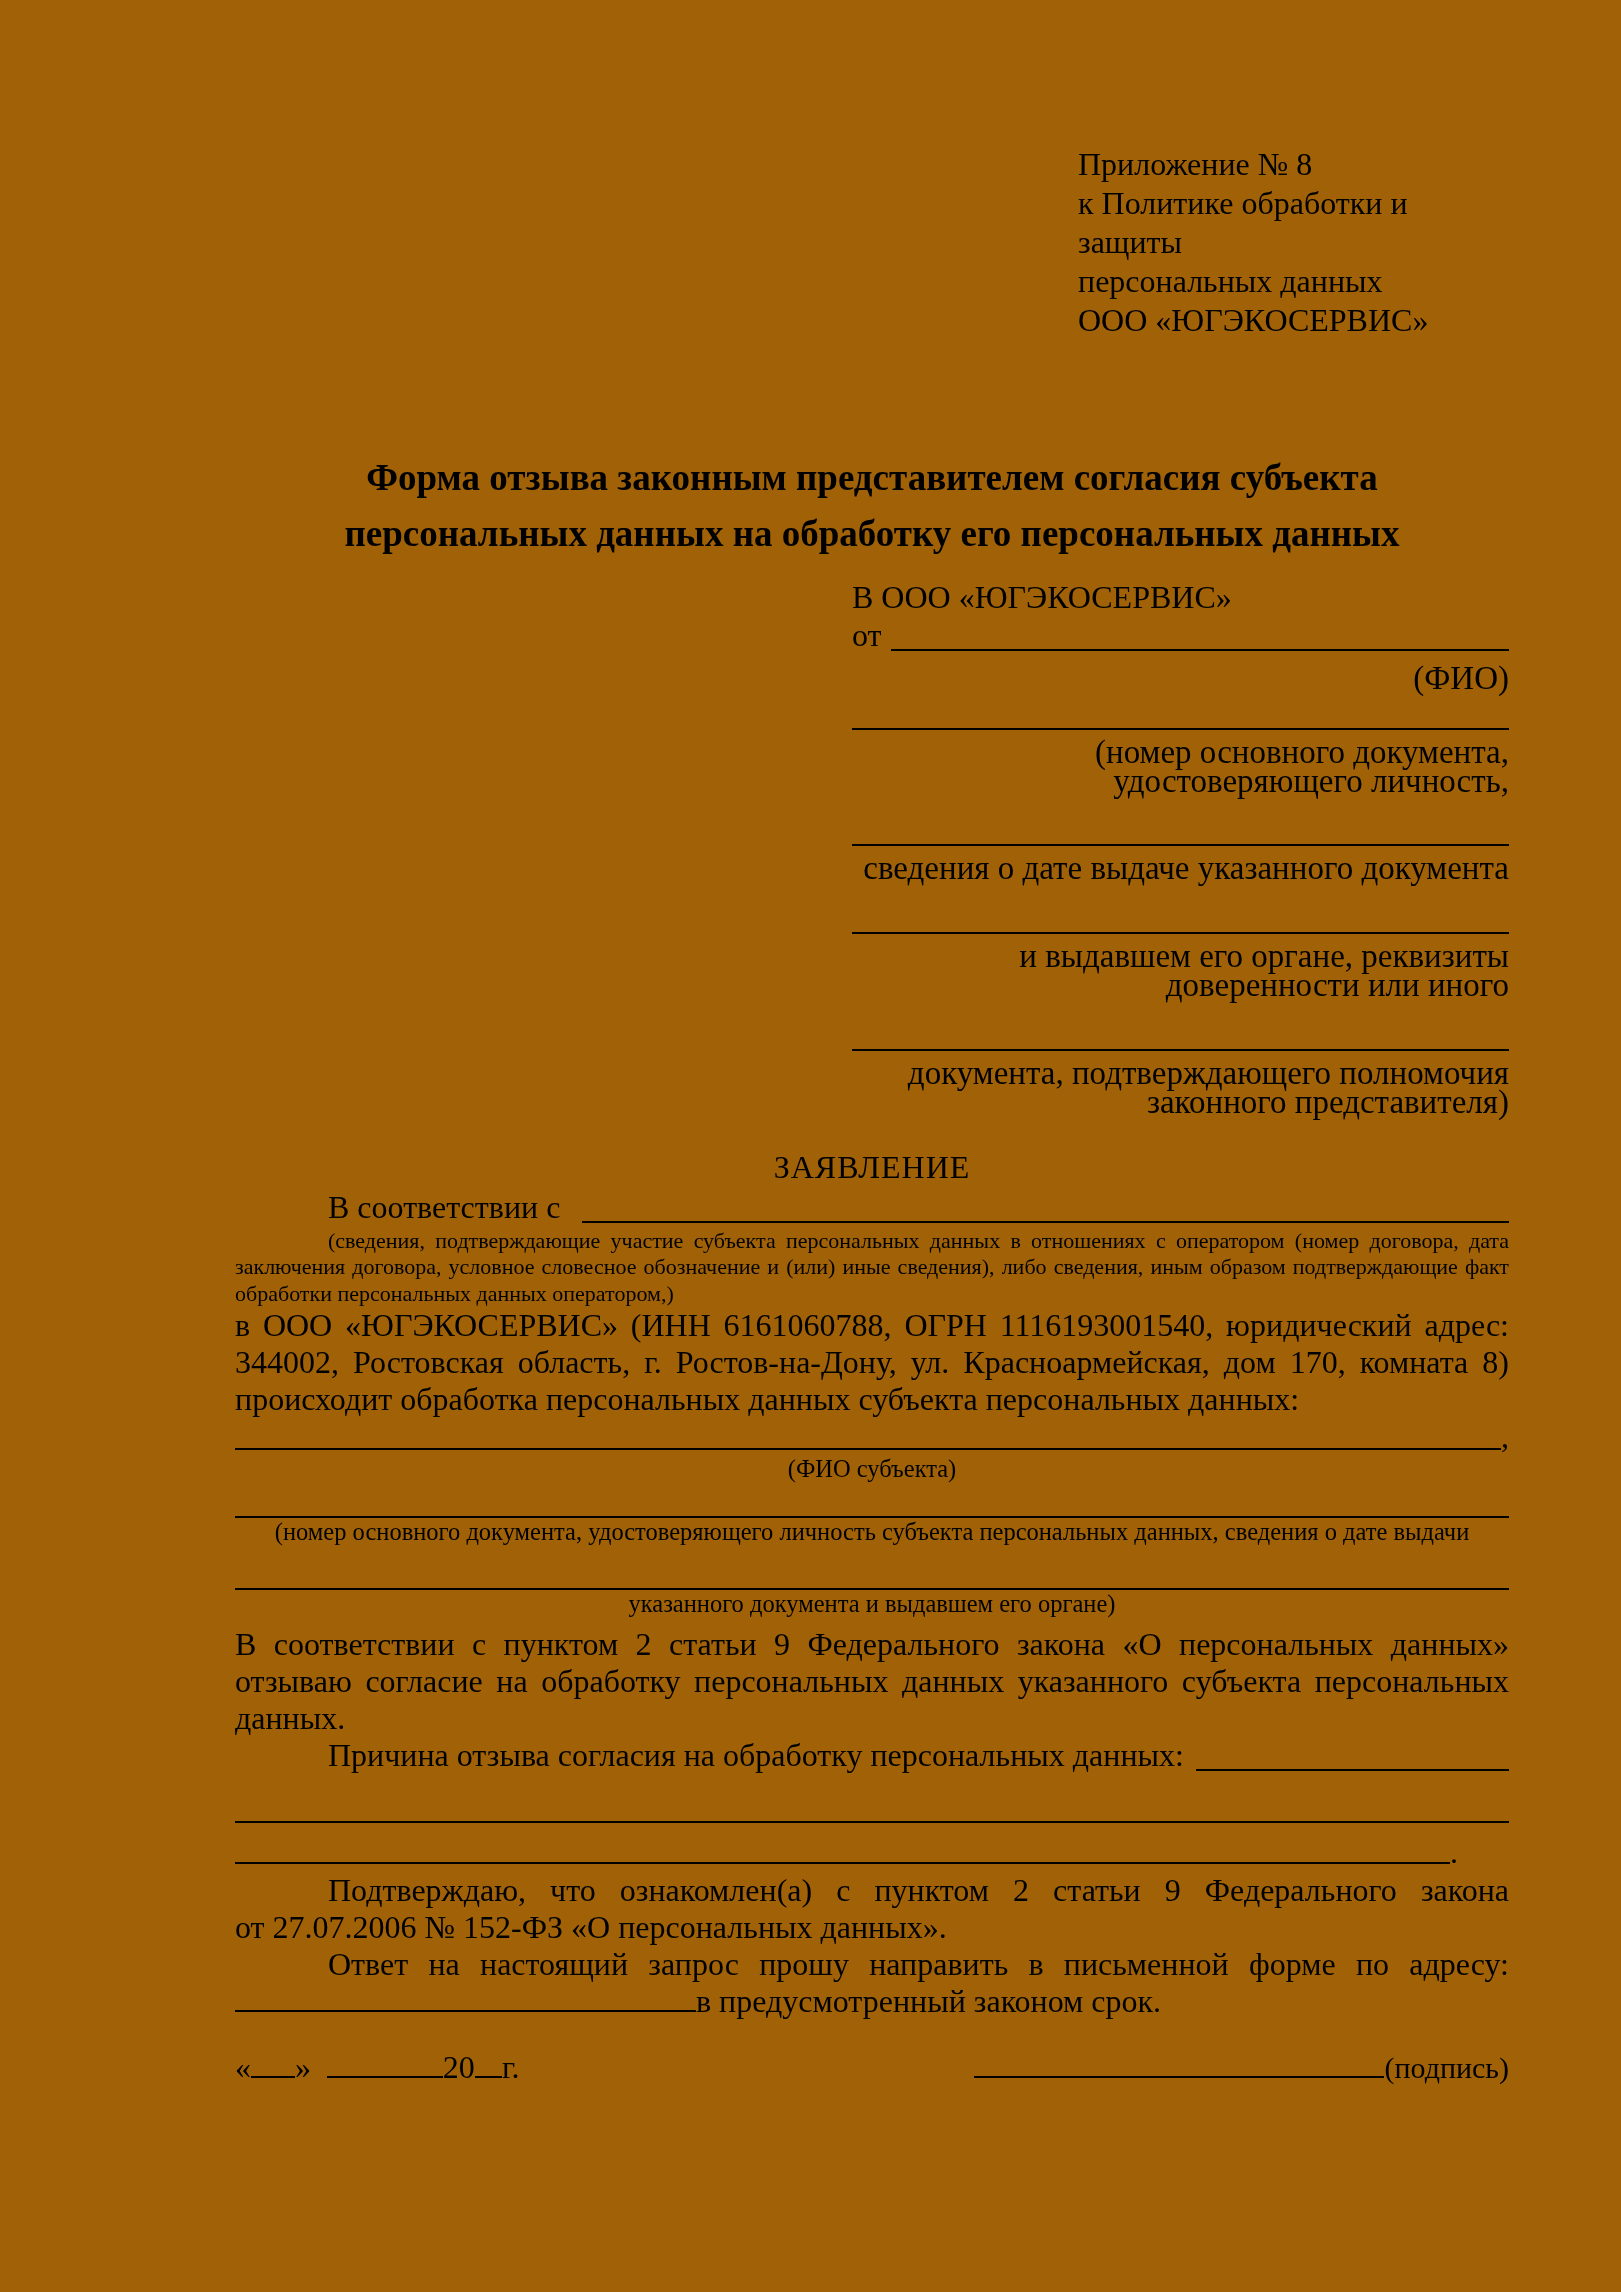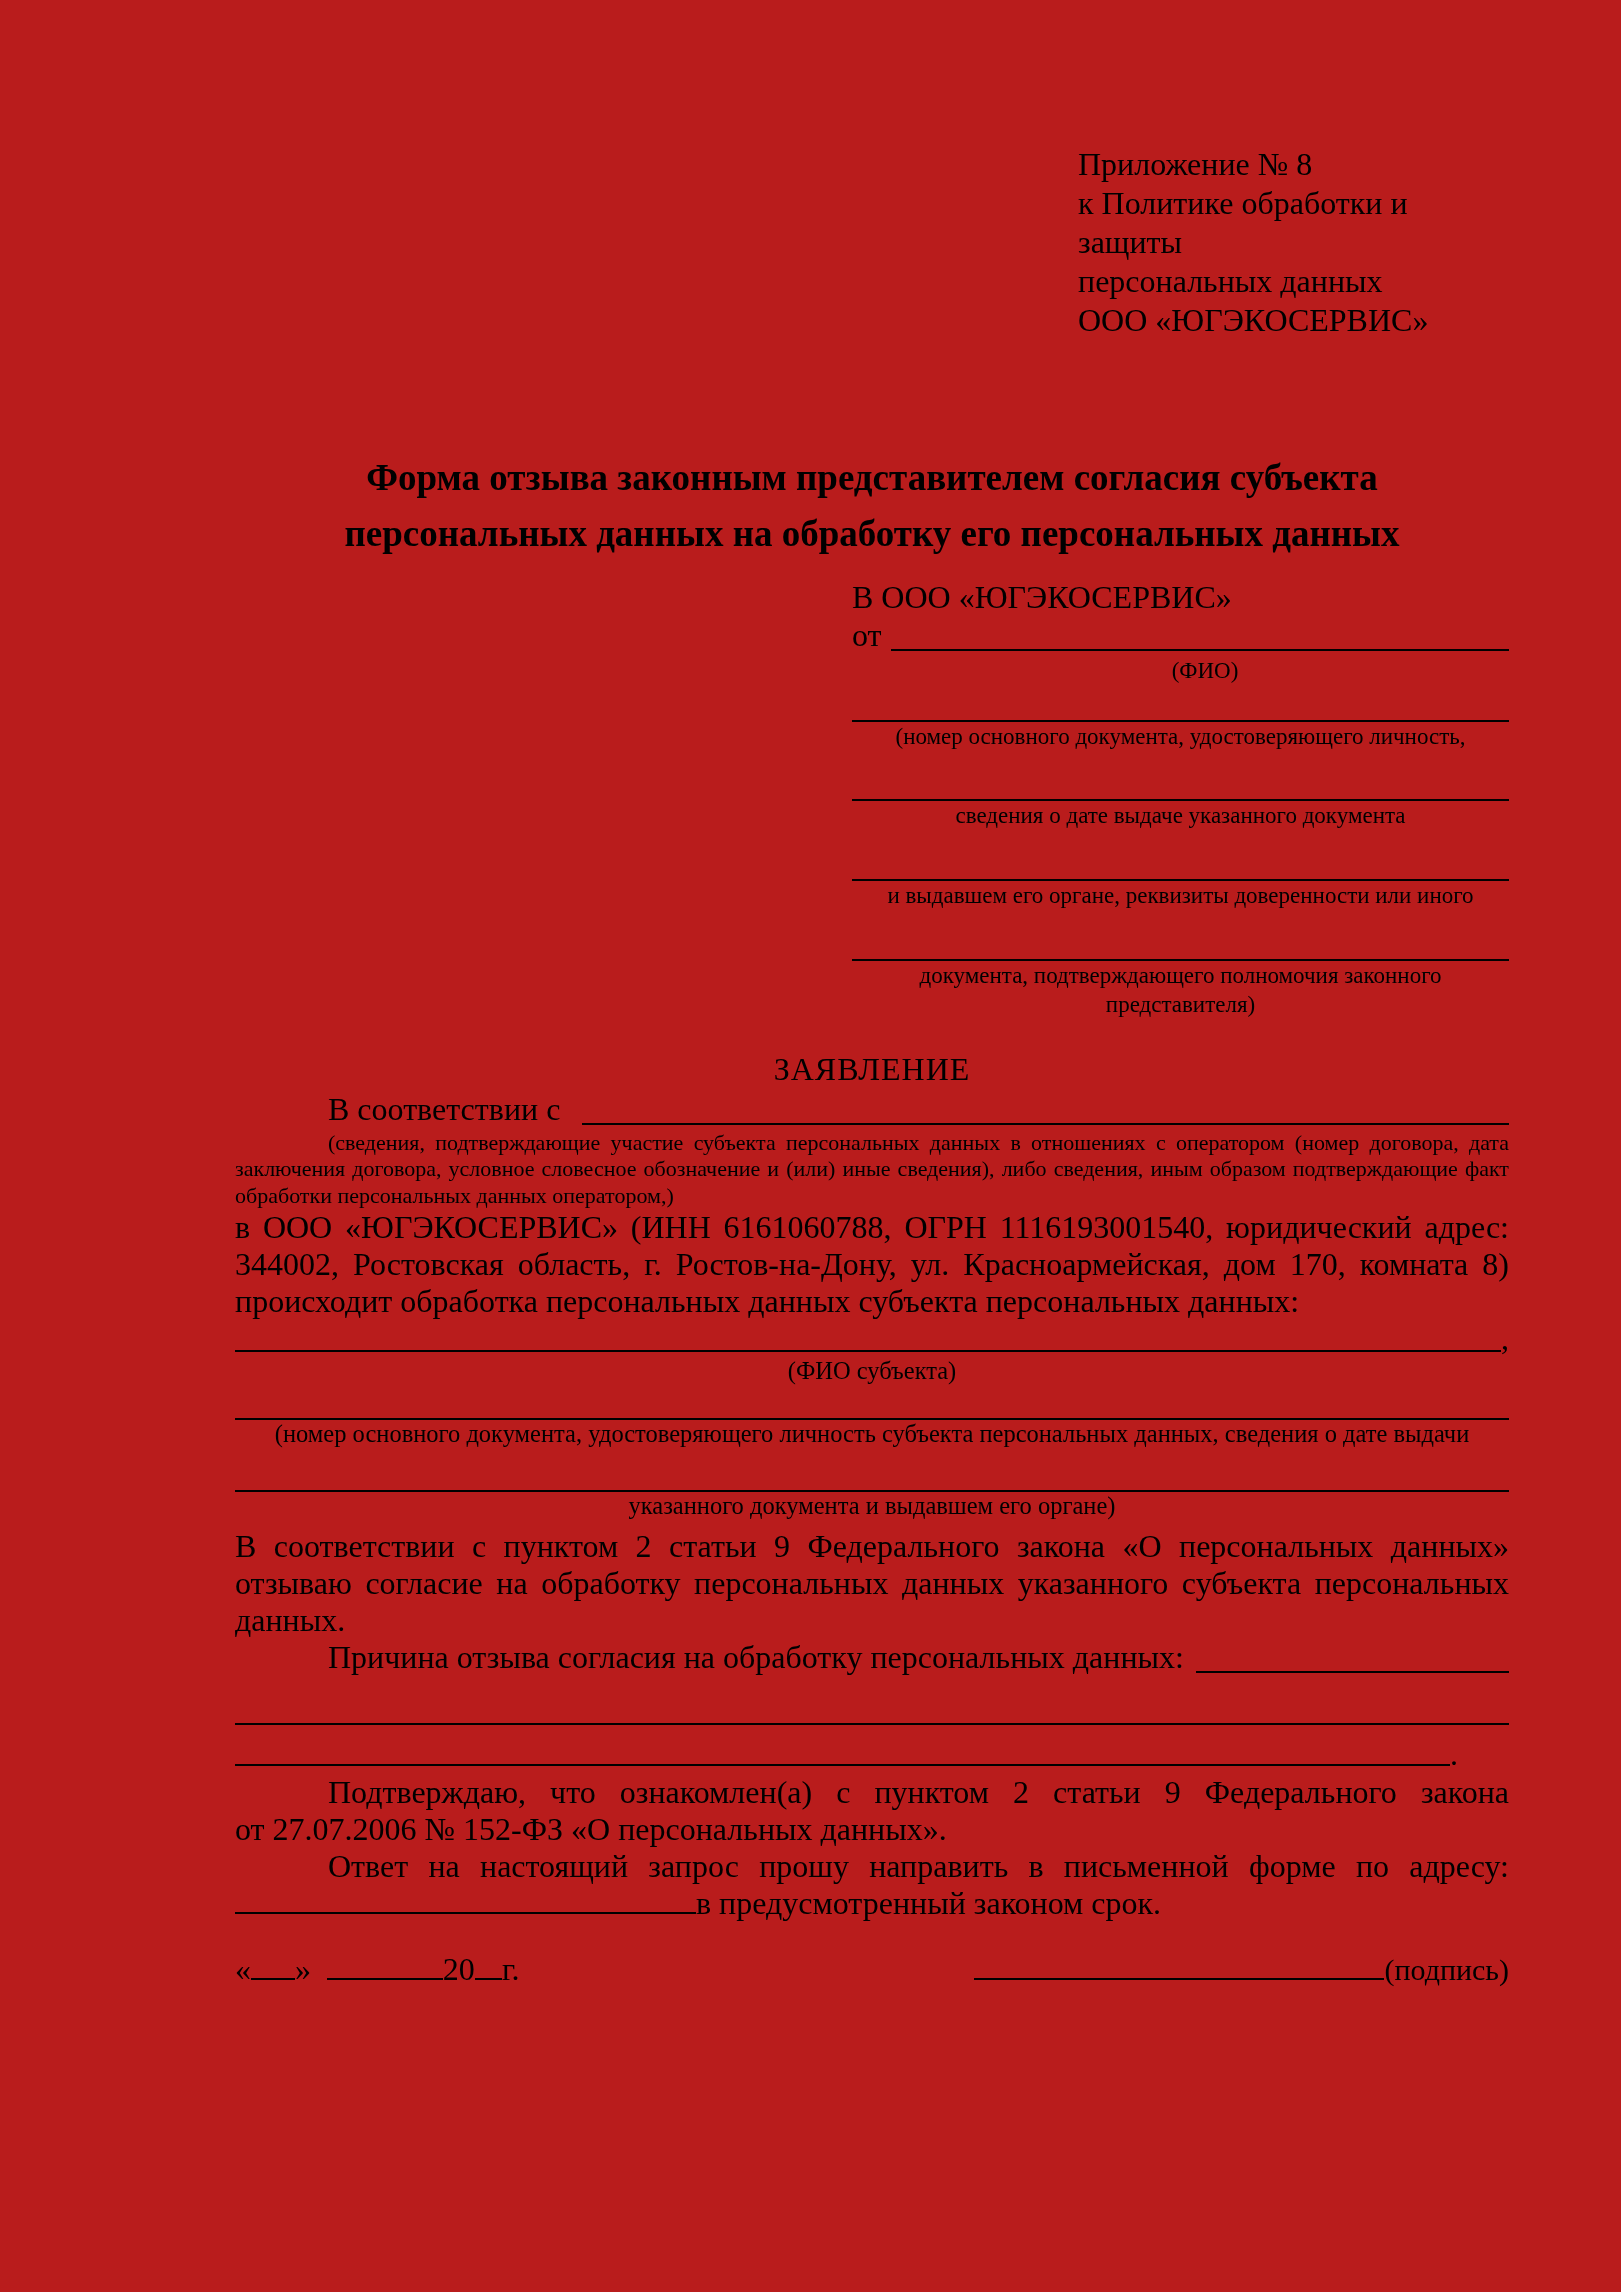--- a/index.html
+++ b/index.html
@@ -1,32 +1,32 @@
 <!DOCTYPE html>
 <html><head>
 <meta charset="utf-8">
 <style>
   html,body { margin:0; padding:0; background:#808080; }
   .page {
-    width:1621px; height:2293px; background:#b91c1c; color:#000;
+    width:1621px; height:2293px; background:#a16207; color:#000;
     font-family:"Liberation Serif","DejaVu Serif",serif;
     font-size:32px; box-sizing:border-box;
     padding:145px 112px 0 235px;
     position:relative; margin:0 auto; overflow:hidden;
   }
   .hdr { margin-left:843px; line-height:39px; }
   .title { font-weight:bold; text-align:center; font-size:37px; line-height:56px; margin:110px 0 0 0; }
   .addr { margin-left:617px; margin-top:15.7px; }
   .addr-org { line-height:39px; }
   .row { display:flex; }
   .lbl { white-space:nowrap;text-align:right; }
   .fill-line { flex:1 1 auto; border-bottom:2.9px solid #000; margin:0 0 4.9px 9.8px; align-self:stretch; }
   .fill-line.no-gap { margin-left:0; }
   .from-row { height:39px; align-items:stretch; }
-  .cap { font-size:23px; line-height:29px; text-align:center; }
+  .cap { font-size:33px; line-height:29px; text-align:right;margin-top:8px; }
   .cap-sm { font-size:24.5px; line-height:27.4px; text-align:center; }
   .fio-cap { margin-left:49px; }
   .blank { border-bottom:2.9px solid #000; }
   .addr .blank { height:29px; }
   .addr .blank.later { margin-top:13.7px; height:35px; }
   .addr .blank.first { margin-top:5.9px; }
   .heading { text-align:center; line-height:43px; margin-top:29px; letter-spacing:1px; }
   .according-row { height:39px; padding-left:93px;gap:12px; }
   .note { font-size:22px; line-height:26.5px; }
   .jl { text-align:justify; text-align-last:justify; }

